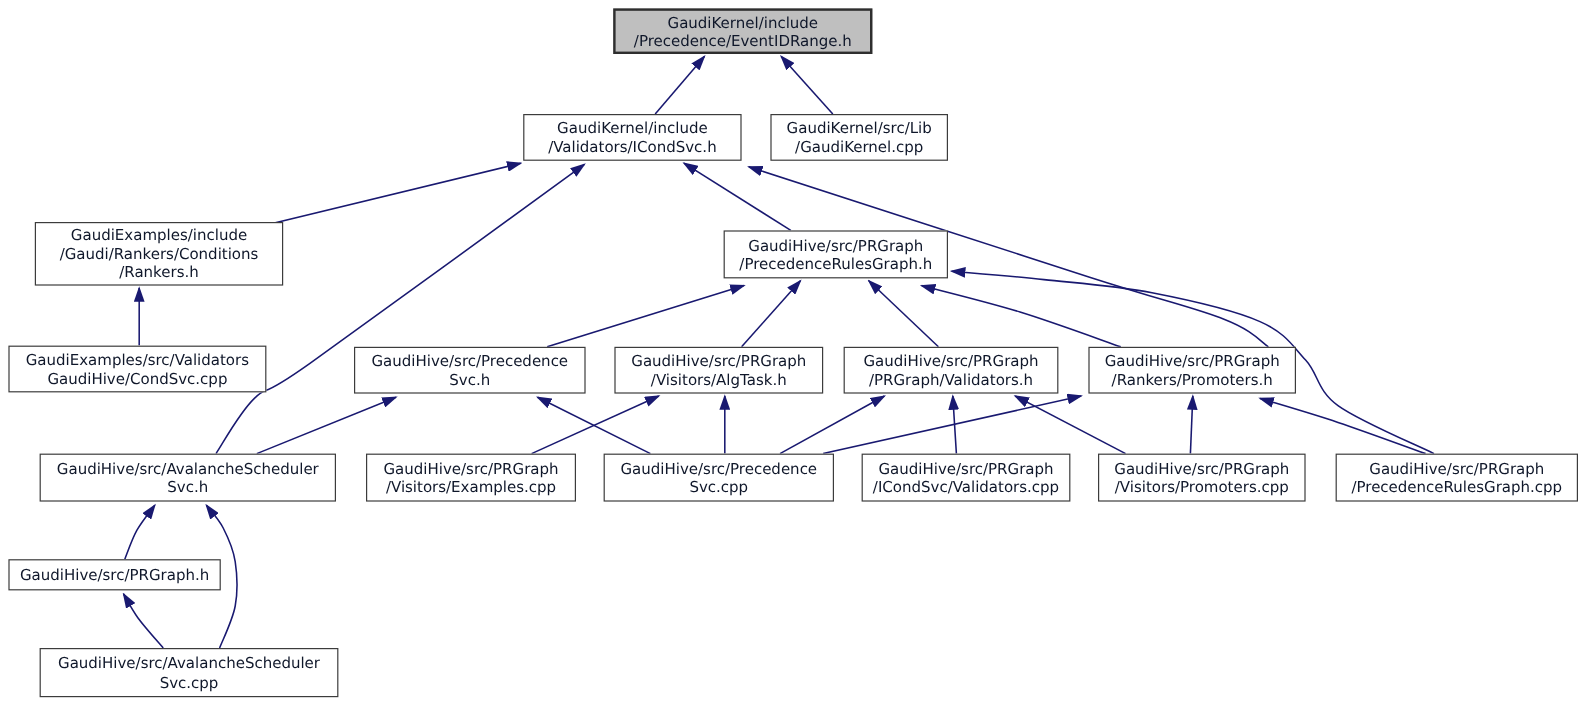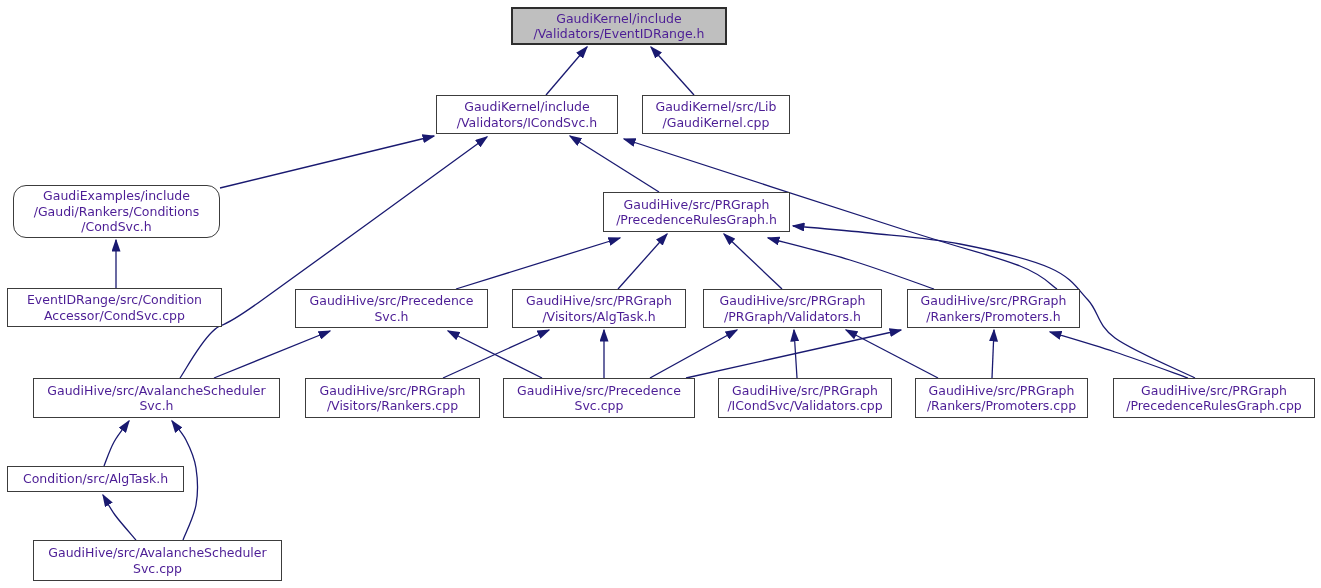--- a/index.html
+++ b/index.html
@@ -16,21 +16,21 @@
     box-sizing:border-box;
     background:#ffffff;
     border:1px solid #3c3c3c;
     display:flex;
     flex-direction:column;
     justify-content:center;
     align-items:center;
     text-align:center;
     font-size:12.5px;
     line-height:15.5px;
-    color:#4c1d95;
+    color:#0f172a;
     white-space:nowrap;
     cursor:pointer;
   }
   .node.highlight{
     background:#bfbfbf;
     border:2px solid #2e2e2e;
     cursor:default;
   }
   .node .line{display:block;}
 </style>
@@ -68,42 +68,42 @@
         <path d="M992,378 L994,330" fill="none" stroke="#191970" stroke-width="1.3" marker-end="url(#arrow)"></path>
         <path d="M1188,378 C1175.8333333333333,373.6666666666667 1138,359.6666666666667 1115,352 C1092,344.3333333333333 1060.8333333333333,335.3333333333333 1050,332" fill="none" stroke="#191970" stroke-width="1.3" marker-end="url(#arrow)"></path>
         <path d="M104,466 C105.66666666666667,462 109.83333333333333,449.5 114,442 C118.16666666666667,434.5 126.5,424.5 129,421" fill="none" stroke="#191970" stroke-width="1.3" marker-end="url(#arrow)"></path>
         <path d="M183,540 C185.16666666666666,534.1666666666666 193.83333333333334,517 196,505 C198.16666666666666,493 197.66666666666666,478.8333333333333 196,468 C194.33333333333334,457.1666666666667 190,447.8333333333333 186,440 C182,432.1666666666667 174.33333333333334,424.1666666666667 172,421" fill="none" stroke="#191970" stroke-width="1.3" marker-end="url(#arrow)"></path>
         <path d="M136,540 C132.5,535.8333333333334 120.5,522.5 115,515 C109.5,507.5 105,498.3333333333333 103,495" fill="none" stroke="#191970" stroke-width="1.3" marker-end="url(#arrow)"></path>
       </g>
   </svg>
   <div id="nodes">
       <div class="node highlight" style="left: 511px; top: 7px; width: 216px; height: 38px;">
         <span class="line">GaudiKernel/include</span>
-        <span class="line">/Validators/EventIDRange.h</span>
+        <span class="line">/Precedence/EventIDRange.h</span>
       </div>
       <div class="node" style="left: 436px; top: 95px; width: 182px; height: 39px;">
         <span class="line">GaudiKernel/include</span>
         <span class="line">/Validators/ICondSvc.h</span>
       </div>
       <div class="node" style="left: 642px; top: 95px; width: 148px; height: 39px; text-align: right;">
         <span class="line">GaudiKernel/src/Lib</span>
         <span class="line">/GaudiKernel.cpp</span>
       </div>
-      <div class="node" style="left: 13px; top: 185px; width: 207px; height: 53px; border-radius: 13px;">
+      <div class="node" style="left: 29px; top: 185px; width: 207px; height: 53px;">
         <span class="line">GaudiExamples/include</span>
         <span class="line">/Gaudi/Rankers/Conditions</span>
-        <span class="line">/CondSvc.h</span>
+        <span class="line">/Rankers.h</span>
       </div>
       <div class="node" style="left: 603px; top: 192px; width: 187px; height: 40px;">
         <span class="line">GaudiHive/src/PRGraph</span>
         <span class="line">/PrecedenceRulesGraph.h</span>
       </div>
       <div class="node" style="left: 7px; top: 288px; width: 215px; height: 39px;">
-        <span class="line">EventIDRange/src/Condition</span>
-        <span class="line">Accessor/CondSvc.cpp</span>
+        <span class="line">GaudiExamples/src/Validators</span>
+        <span class="line">GaudiHive/CondSvc.cpp</span>
       </div>
       <div class="node" style="left: 295px; top: 289px; width: 193px; height: 39px;">
         <span class="line">GaudiHive/src/Precedence</span>
         <span class="line">Svc.h</span>
       </div>
       <div class="node" style="left: 512px; top: 289px; width: 174px; height: 39px;">
         <span class="line">GaudiHive/src/PRGraph</span>
         <span class="line">/Visitors/AlgTask.h</span>
       </div>
       <div class="node" style="left: 703px; top: 289px; width: 179px; height: 39px;">
@@ -113,39 +113,39 @@
       <div class="node" style="left: 907px; top: 289px; width: 173px; height: 39px;">
         <span class="line">GaudiHive/src/PRGraph</span>
         <span class="line">/Rankers/Promoters.h</span>
       </div>
       <div class="node" style="left: 33px; top: 378px; width: 247px; height: 40px;">
         <span class="line">GaudiHive/src/AvalancheScheduler</span>
         <span class="line">Svc.h</span>
       </div>
       <div class="node" style="left: 305px; top: 378px; width: 175px; height: 40px;">
         <span class="line">GaudiHive/src/PRGraph</span>
-        <span class="line">/Visitors/Rankers.cpp</span>
+        <span class="line">/Visitors/Examples.cpp</span>
       </div>
       <div class="node" style="left: 503px; top: 378px; width: 192px; height: 40px;">
         <span class="line">GaudiHive/src/Precedence</span>
         <span class="line">Svc.cpp</span>
       </div>
       <div class="node" style="left: 718px; top: 378px; width: 174px; height: 40px;">
         <span class="line">GaudiHive/src/PRGraph</span>
         <span class="line">/ICondSvc/Validators.cpp</span>
       </div>
       <div class="node" style="left: 915px; top: 378px; width: 173px; height: 40px;">
         <span class="line">GaudiHive/src/PRGraph</span>
-        <span class="line">/Rankers/Promoters.cpp</span>
+        <span class="line">/Visitors/Promoters.cpp</span>
       </div>
       <div class="node" style="left: 1113px; top: 378px; width: 202px; height: 40px;">
         <span class="line">GaudiHive/src/PRGraph</span>
         <span class="line">/PrecedenceRulesGraph.cpp</span>
       </div>
       <div class="node" style="left: 7px; top: 466px; width: 177px; height: 26px;">
-        <span class="line">Condition/src/AlgTask.h</span>
+        <span class="line">GaudiHive/src/PRGraph.h</span>
       </div>
       <div class="node" style="left: 33px; top: 540px; width: 249px; height: 41px;">
         <span class="line">GaudiHive/src/AvalancheScheduler</span>
         <span class="line">Svc.cpp</span>
       </div>
     </div>
 </div>
 
 </body></html>

